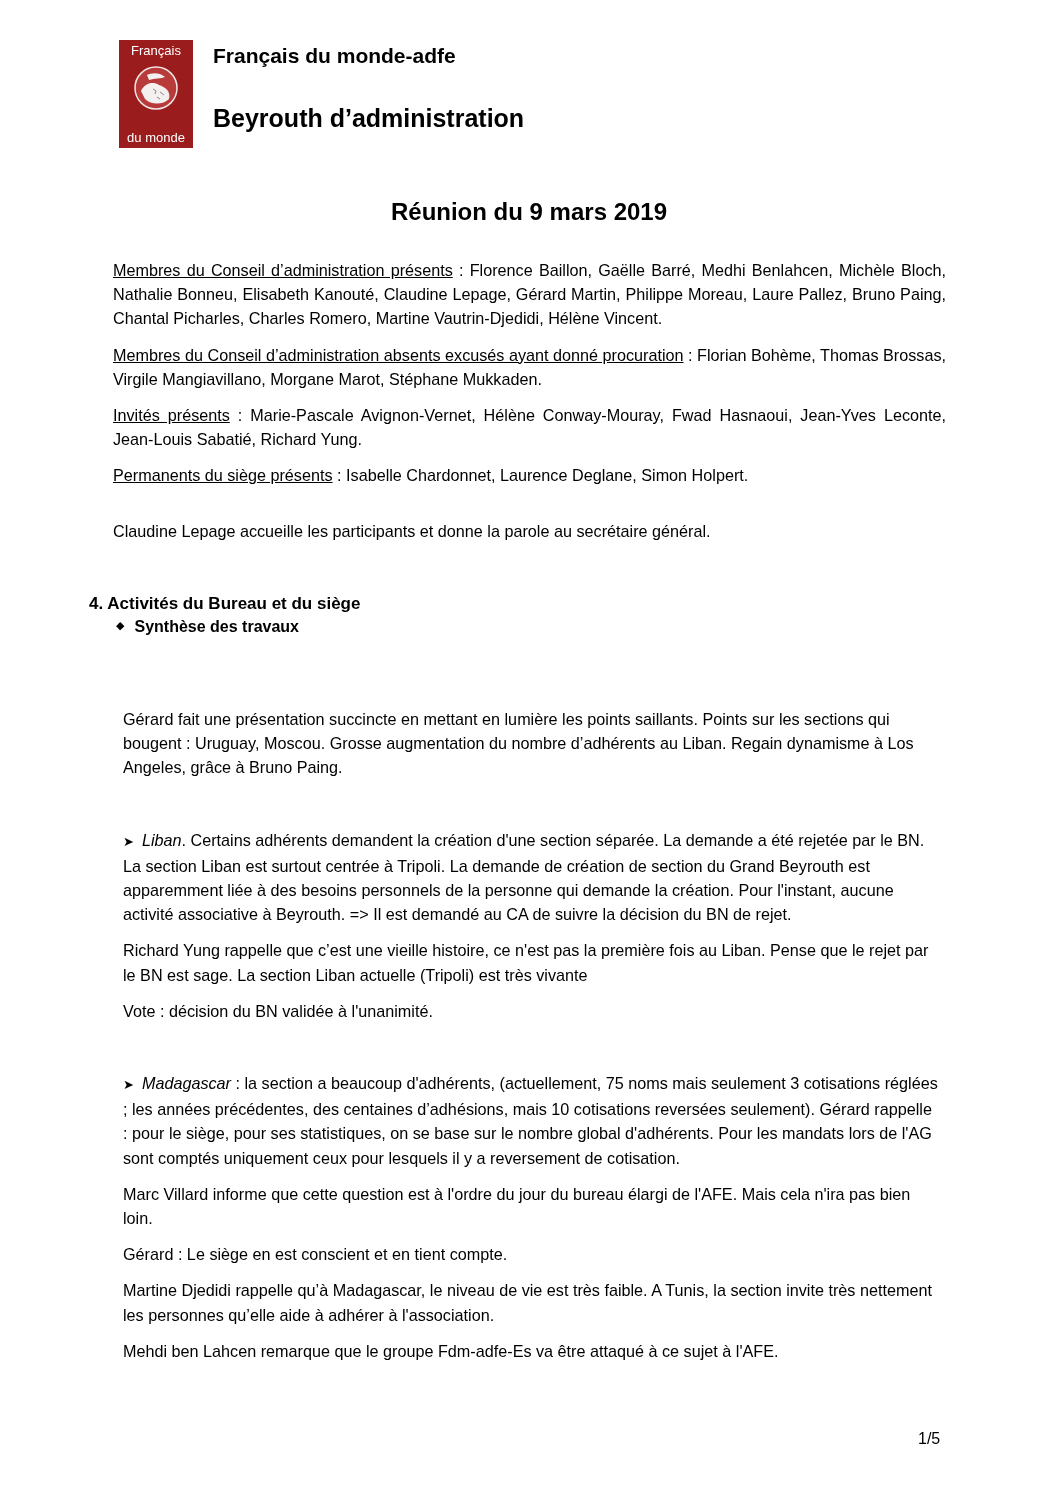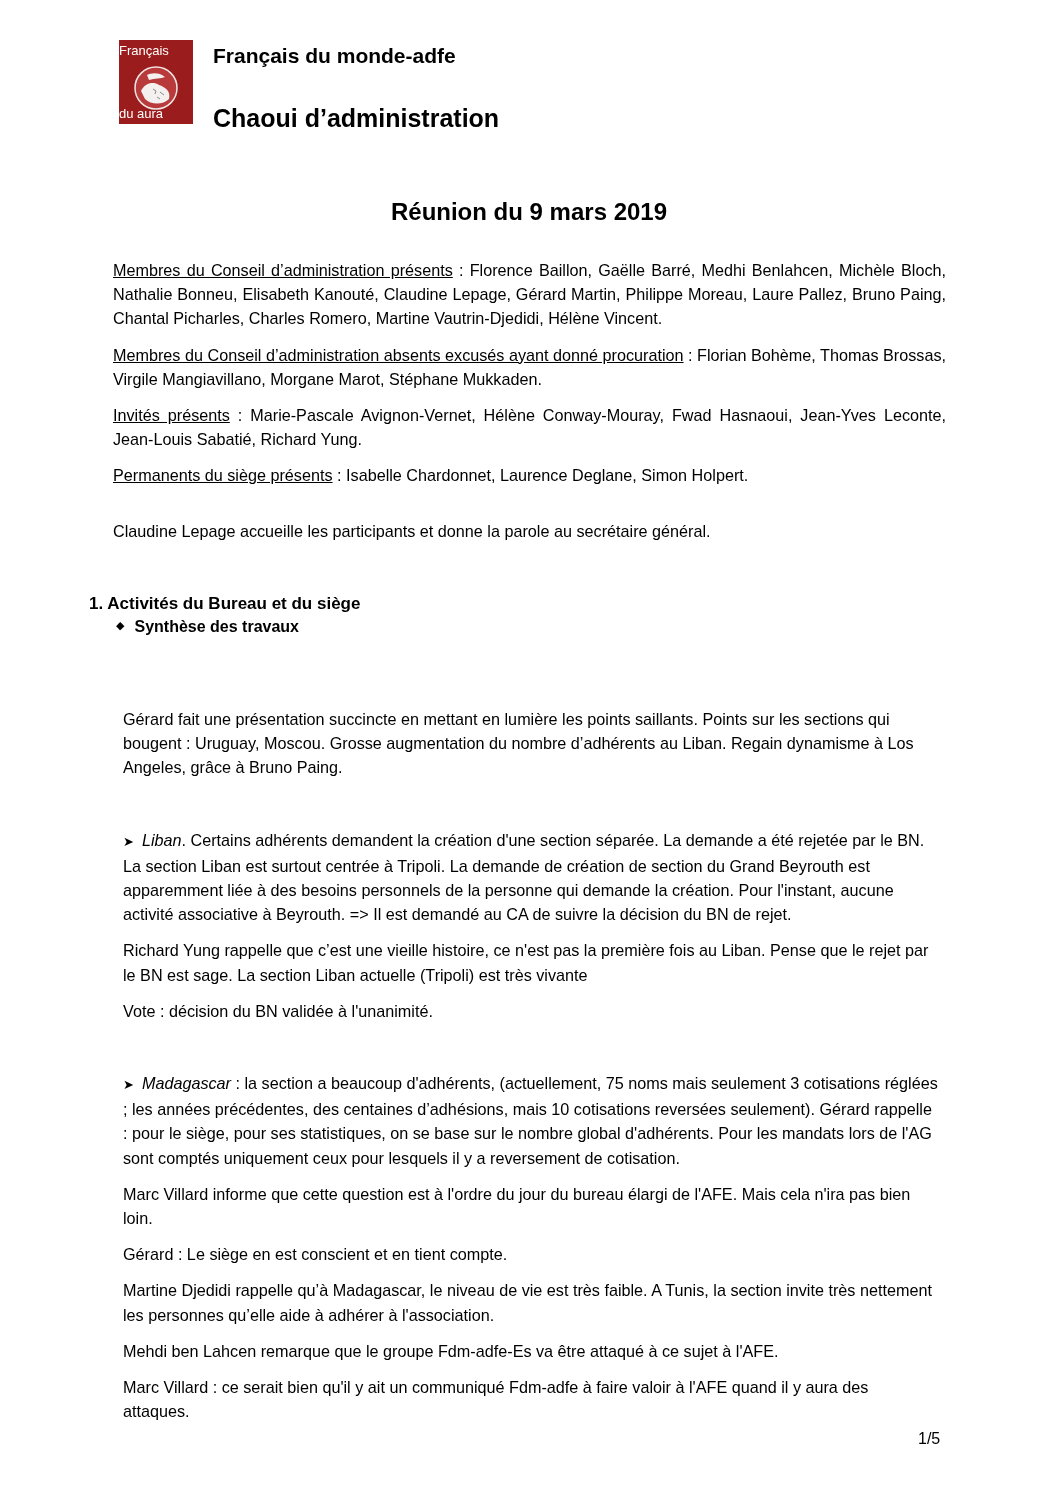--- a/index.html
+++ b/index.html
@@ -2,22 +2,22 @@
 <html><head>
 <meta charset="utf-8">
 <style>
   html, body { margin: 0; padding: 0; background: #ffffff; }
   body {
     width: 1058px; height: 1497px; position: relative; overflow: hidden;
     font-family: "Liberation Sans", "DejaVu Sans", sans-serif;
     color: #000;
   }
   .logo {
-    position: absolute; left: 119px; top: 40px; width: 74px; height: 84px;
-    background: #9b1c1c; color: #fff; 
+    position: absolute; left: 119px; top: 40px; width: 74px; height: 108px;
+    background: #9b1c1c; color: #fff; text-align: center;
     font-family: "Liberation Sans", sans-serif;
   }
   .logo .l-top { position: absolute; top: 3px; left: 0; right: 0; font-size: 13px; }
   .logo .l-bot { position: absolute; bottom: 3px; left: 0; right: 0; font-size: 13px; }
   .logo svg { position: absolute; left: 14px; top: 25px; }
   .org-name {
     position: absolute; left: 213px; top: 44px; font-size: 21px; font-weight: bold; text-align: center;
   }
   .council-title {
     position: absolute; left: 213px; top: 104px; font-size: 25px; font-weight: bold;
@@ -56,47 +56,46 @@
 <body>
 
 <div class="logo">
   <span class="l-top">Français</span>
   <svg width="46" height="46" viewBox="0 0 46 46">
     <circle cx="23" cy="23" r="21" fill="#b83a3a" stroke="#f2e6e6" stroke-width="1.5"></circle>
     <path d="M8 26 C12 18, 20 16, 26 20 C32 22, 38 26, 36 34 C30 40, 18 40, 12 34 Z" fill="#f4f0f0"></path>
     <path d="M14 10 C18 8, 26 7, 32 12 C28 14, 22 13, 16 15 Z" fill="#f4f0f0"></path>
     <path d="M20 24 l3 2 l-1 3 M27 27 l4 3 M24 32 l3 2" stroke="#888" stroke-width="1" fill="none"></path>
   </svg>
-  <span class="l-bot">du aura</span>
+  <span class="l-bot">du monde</span>
 </div>
 
 <div class="org-name">Français du monde-adfe</div>
-<div class="council-title">Chaoui d’administration</div>
+<div class="council-title">Beyrouth d’administration</div>
 
 <div class="meeting-title">Réunion du 9 mars 2019</div>
 
 <div class="content">
   <p class="att"><span class="lbl">Membres du Conseil d’administration présents</span><span> : </span><span>Florence Baillon, Gaëlle Barré, Medhi Benlahcen, Michèle Bloch, Nathalie Bonneu, Elisabeth Kanouté, Claudine Lepage, Gérard Martin, Philippe Moreau, Laure Pallez, Bruno Paing, Chantal Picharles, Charles Romero, Martine Vautrin-Djedidi, Hélène Vincent.</span></p>
   <p class="att"><span class="lbl">Membres du Conseil d’administration absents excusés ayant donné procuration</span><span> : </span><span>Florian Bohème, Thomas Brossas, Virgile Mangiavillano, Morgane Marot, Stéphane Mukkaden.</span></p>
   <p class="att"><span class="lbl">Invités présents</span><span> : </span><span>Marie-Pascale Avignon-Vernet, Hélène Conway-Mouray, Fwad Hasnaoui, Jean-Yves Leconte, Jean-Louis Sabatié, Richard Yung.</span></p>
   <p class="att"><span class="lbl">Permanents du siège présents</span><span> : </span><span>Isabelle Chardonnet, Laurence Deglane, Simon Holpert.</span></p>
   <p class="welcome">Claudine Lepage accueille les participants et donne la parole au secrétaire général.</p>
 </div>
 
-<div class="section-h">1. Activités du Bureau et du siège</div>
+<div class="section-h">4. Activités du Bureau et du siège</div>
 <div class="sub-h"><span class="diamond">◆</span><span>Synthèse des travaux</span></div>
 
 <div class="body2">
   <p>Gérard fait une présentation succincte en mettant en lumière les points saillants. Points sur les sections qui bougent : Uruguay, Moscou. Grosse augmentation du nombre d’adhérents au Liban. Regain dynamisme à Los Angeles, grâce à Bruno Paing.</p>
   <div class="gap"></div>
   <p><span class="arrow">➤</span><em>Liban</em><span>. Certains adhérents demandent la création d'une section séparée. La demande a été rejetée par le BN. La section Liban est surtout centrée à Tripoli.  La demande de création de section du Grand Beyrouth est apparemment liée à des besoins personnels de la personne qui demande la création. Pour l'instant, aucune activité associative à Beyrouth. =&gt; Il est demandé au CA de suivre la décision du BN de rejet.</span></p>
   <p>Richard Yung rappelle que c’est une vieille histoire, ce n'est pas la première fois au Liban. Pense que le rejet par le BN est sage. La section Liban actuelle (Tripoli) est très vivante</p>
   <p>Vote : décision du BN validée à l'unanimité.</p>
   <div class="gap"></div>
   <p><span class="arrow">➤</span><em>Madagascar</em><span> : la section a beaucoup d'adhérents, (actuellement, 75 noms mais seulement 3 cotisations réglées ; les années précédentes, des centaines d’adhésions, mais 10 cotisations reversées seulement). Gérard rappelle : pour le siège, pour ses statistiques, on se base sur le nombre global d'adhérents. Pour les mandats lors de l'AG sont comptés uniquement ceux pour lesquels il y a reversement de cotisation.</span></p>
   <p>Marc Villard informe que cette question est à l'ordre du jour du bureau élargi de l'AFE. Mais cela n'ira pas bien loin.</p>
   <p>Gérard : Le siège en est conscient et en tient compte.</p>
   <p>Martine Djedidi rappelle qu’à Madagascar, le niveau de vie est très faible. A Tunis, la section invite très nettement les personnes qu’elle aide à adhérer à l'association.</p>
   <p>Mehdi ben Lahcen remarque que le groupe Fdm-adfe-Es va être attaqué à ce sujet à l'AFE.</p>
-  <p>Marc Villard : ce serait bien qu'il y ait un communiqué Fdm-adfe à faire valoir à l'AFE quand il y aura des attaques.</p>
 </div>
 
 <div class="page-num">1/5</div>
 
 </body></html>

